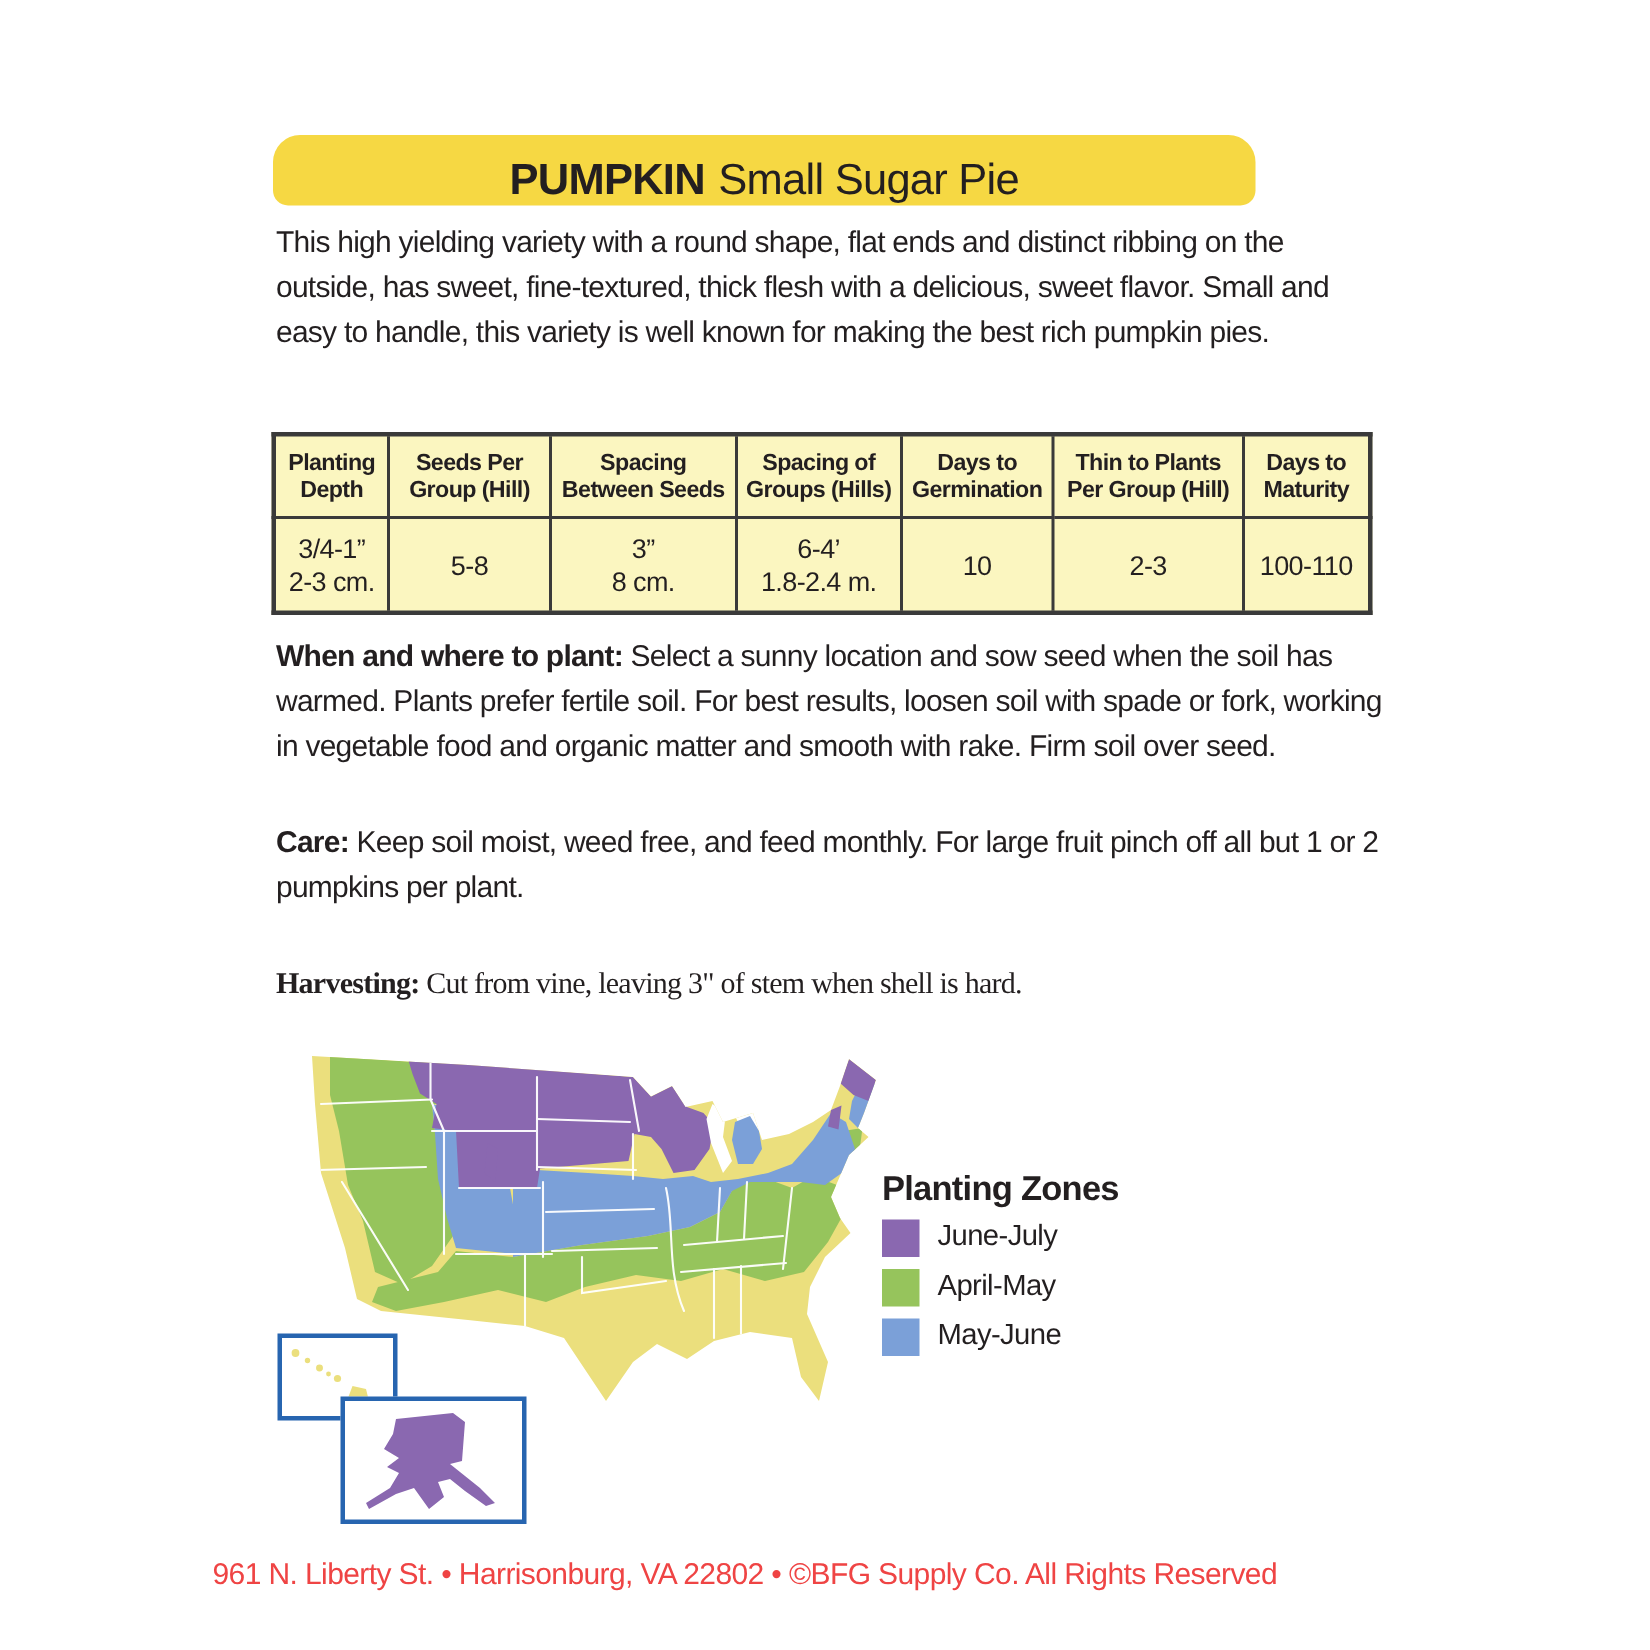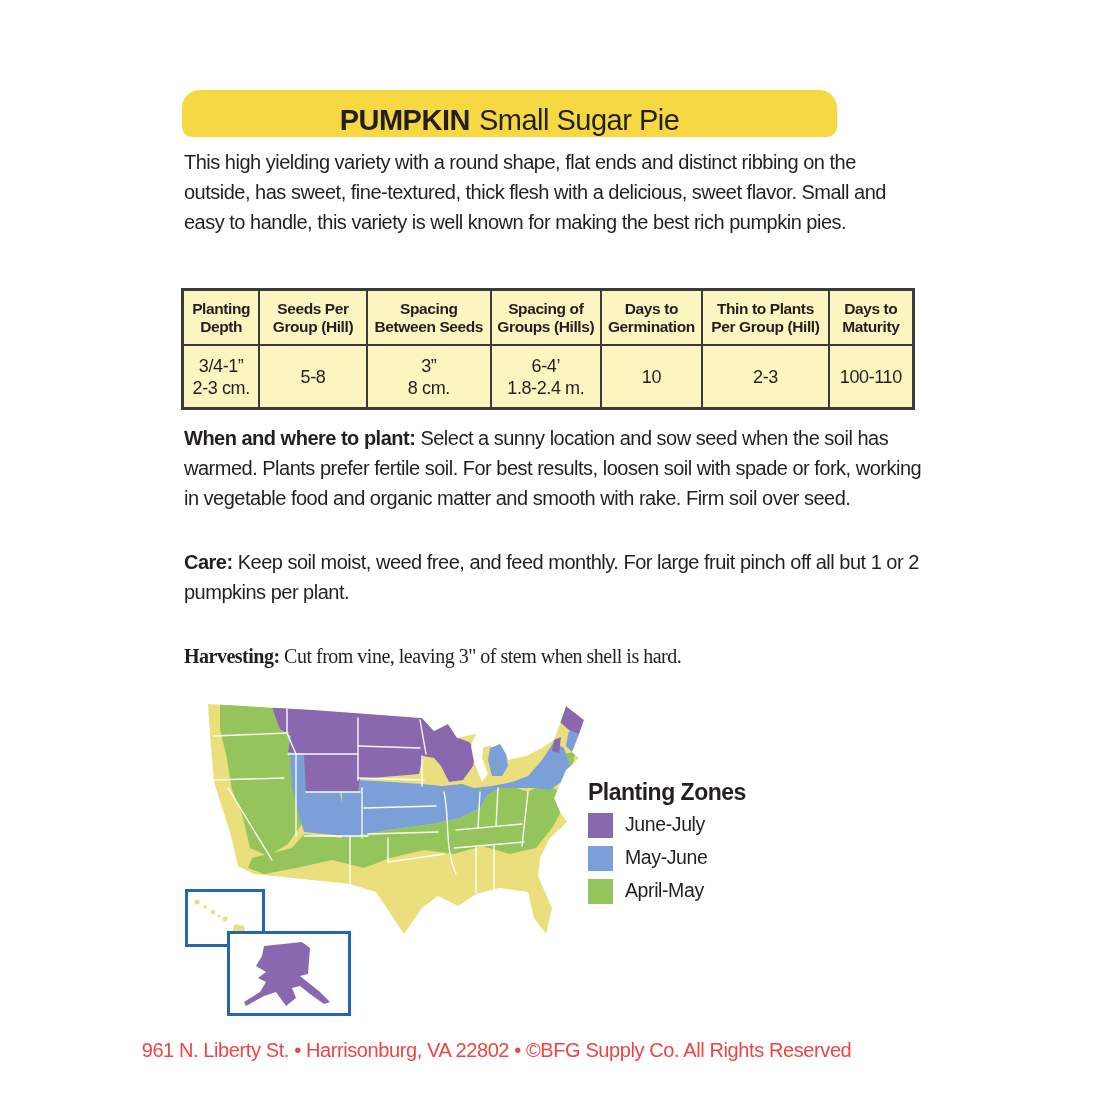--- a/index.html
+++ b/index.html
@@ -236,22 +236,22 @@
   </svg>
 </div>
 
 <div class="abs legend">
   <p class="legend-title">Planting Zones</p>
   <div class="legend-row">
     <div class="legend-swatch" style="background-color: rgb(138, 104, 176);"></div>
     <span class="legend-label">June-July</span>
   </div>
   <div class="legend-row">
+    <div class="legend-swatch" style="background-color: rgb(150, 196, 92);"></div>
+    <span class="legend-label">April-May</span>
+  </div>
+  <div class="legend-row">
     <div class="legend-swatch" style="background-color: rgb(123, 160, 216);"></div>
     <span class="legend-label">May-June</span>
   </div>
-  <div class="legend-row">
-    <div class="legend-swatch" style="background-color: rgb(150, 196, 92);"></div>
-    <span class="legend-label">April-May</span>
-  </div>
 </div>
 
 <div class="abs footer">961 N. Liberty St. • Harrisonburg, VA 22802 • ©BFG Supply Co. All Rights Reserved</div>
 
 </body></html>

